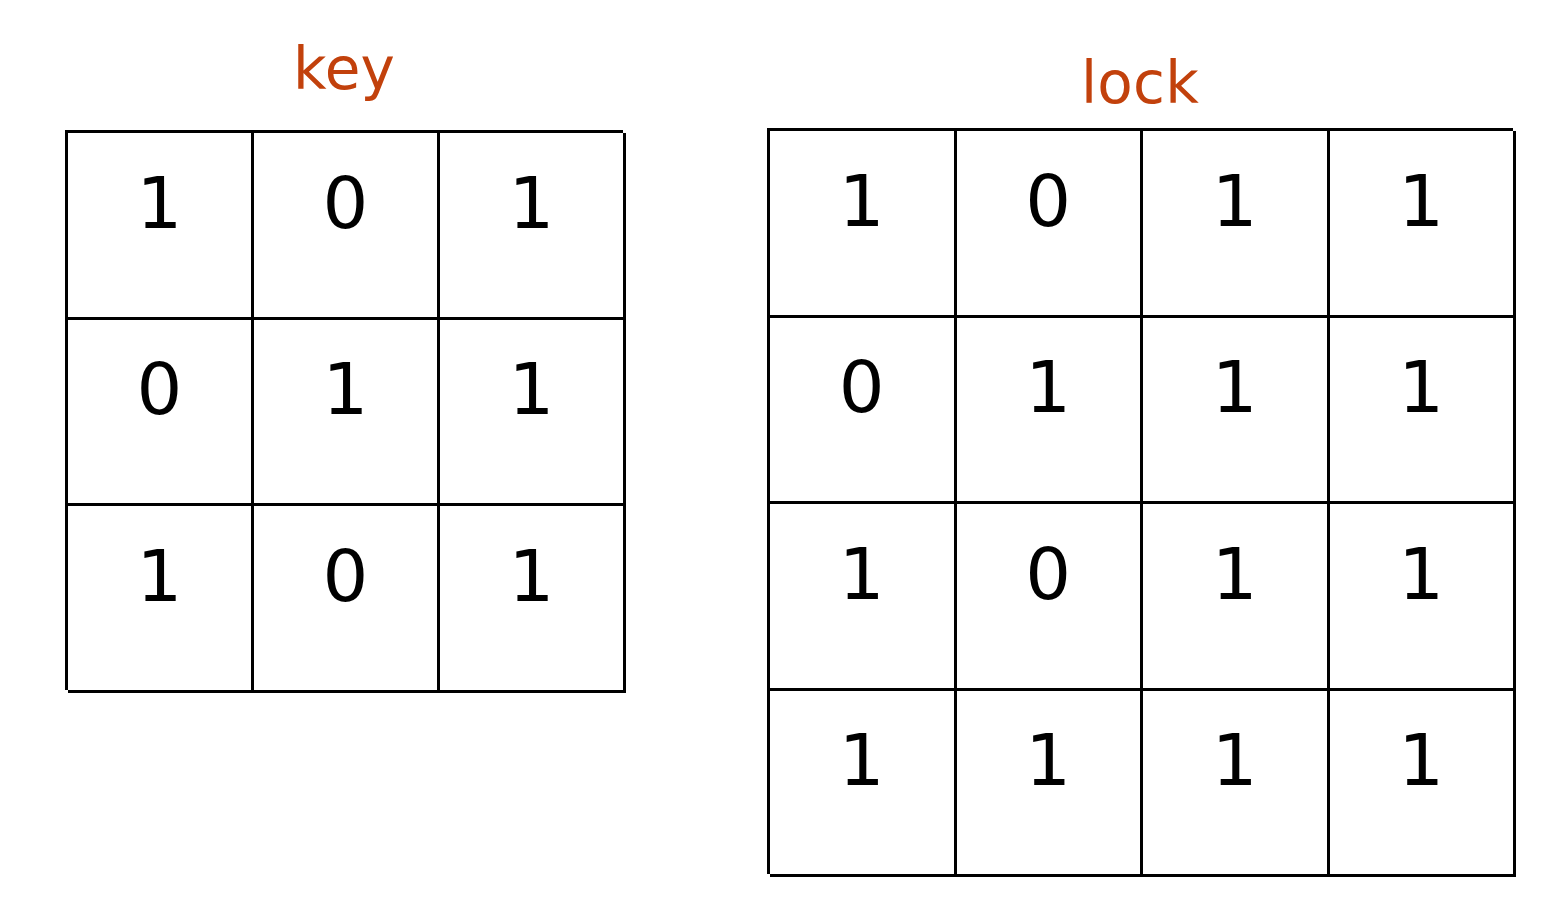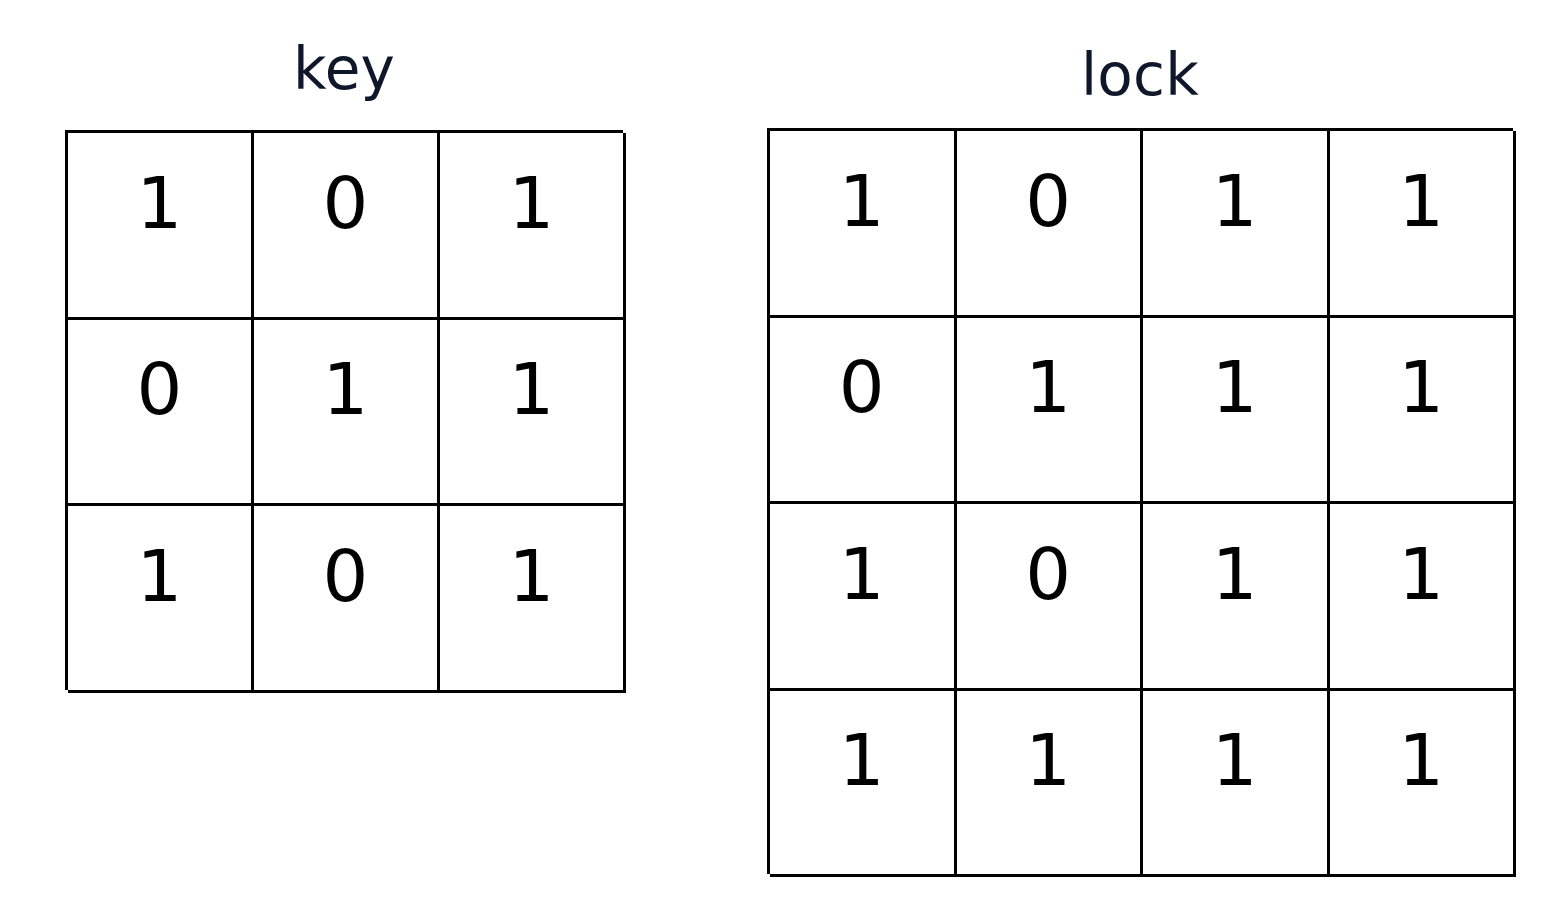--- a/index.html
+++ b/index.html
@@ -20,21 +20,21 @@
     position: absolute;
   }
 
   .panel-title {
     position: absolute;
     top: 0;
     left: 50%;
     transform: translateX(-50%);
     font-size: 58px;
     line-height: 58px;
-    color: #0f172a;
+    color: #c2410c;
     white-space: nowrap;
     font-weight: 400;
     letter-spacing: 0.2px;
   }
 
   .grid {
     position: absolute;
     display: grid;
     border-top: 3px solid #000000;
     border-left: 3px solid #000000;
@@ -81,21 +81,21 @@
     grid-template-rows: repeat(3, 186.67px);
   }
 
   
   #panel-lock {
     left: 767px;
     top: 38px;
     width: 746px;
   }
   #panel-lock .panel-title {
-    top: 8px;
+    top: 16px;
   }
   #grid-lock {
     left: 0px;
     top: 90px;
     width: 746px;
     height: 746px;
     grid-template-columns: repeat(4, 186.5px);
     grid-template-rows: repeat(4, 186.5px);
   }
 </style>

